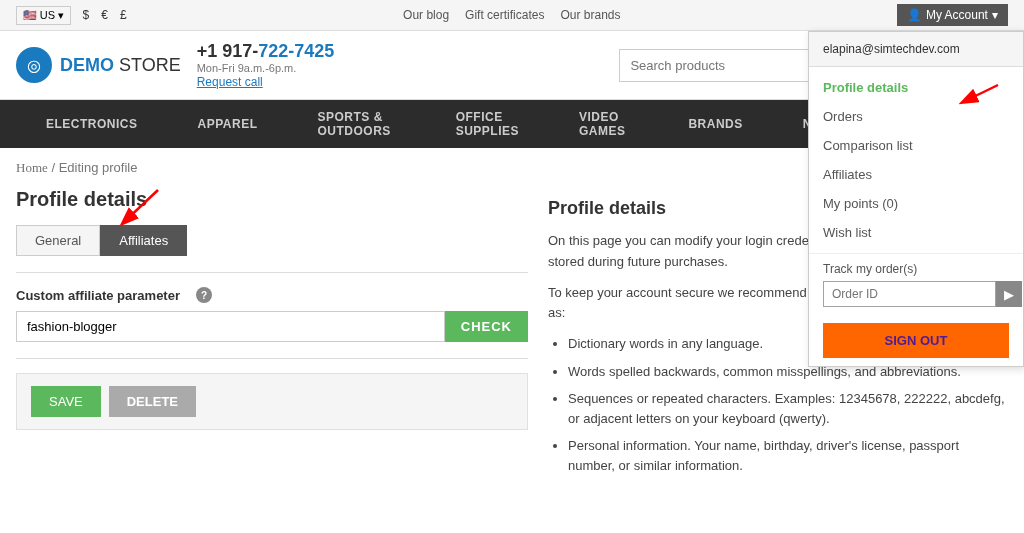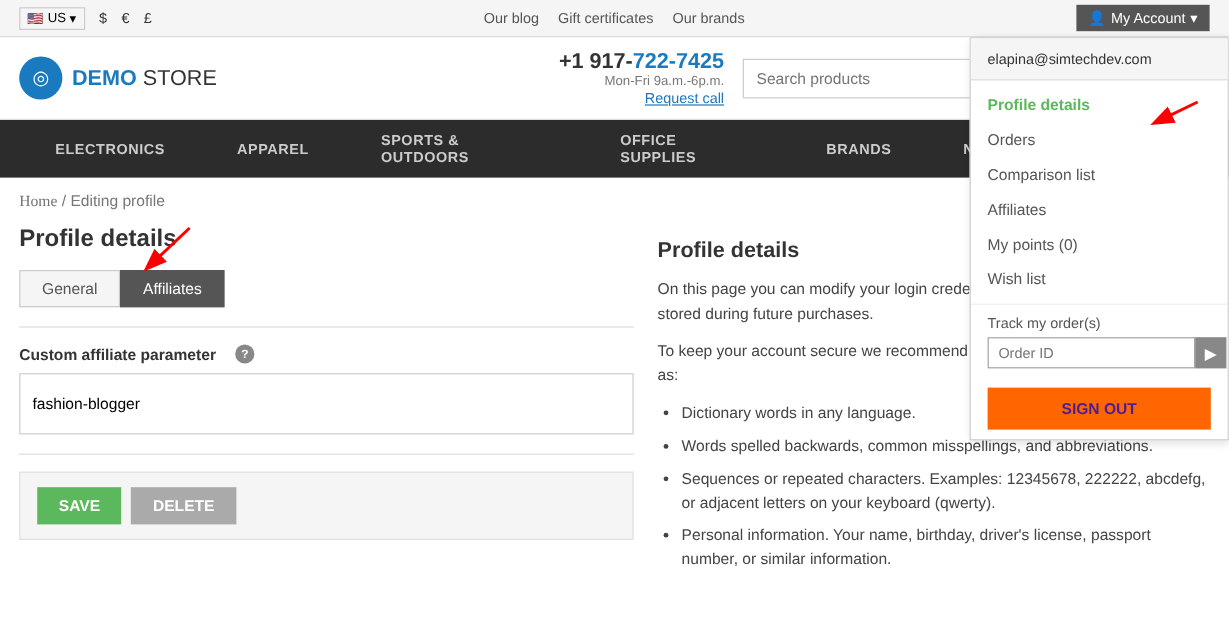--- a/index.html
+++ b/index.html
@@ -33,21 +33,21 @@
       border-bottom: 1px solid #ddd;
       gap: 16px;
       position: relative;
     }
     .logo { display: flex; align-items: center; gap: 8px; min-width: 160px; }
     .logo-icon {
       width: 36px; height: 36px; background: #1a7abf; border-radius: 50%; display: flex; align-items: center; justify-content: center; color: white; font-size: 16px;
     }
     .logo-text { font-size: 18px; color: #333; }
     .logo-text strong { color: #1a7abf; font-weight: 900; }
-    .contact-info { flex: 1; text-align: right; }
+    .contact-info { flex: 1; }
     .phone { font-size: 18px; font-weight: bold; color: #333; }
     .phone span { color: #1a7abf; }
     .hours { font-size: 11px; color: #777; }
     .request-call { color: #1a7abf; font-size: 12px; cursor: pointer; }
     .search-area { display: flex; align-items: center; flex: 1; max-width: 300px; }
     .search-input {
       border: 1px solid #ccc; padding: 8px 10px; flex: 1; font-size: 13px; outline: none;
     }
     .search-btn {
       background: #f60; border: none; color: white; padding: 8px 12px; cursor: pointer; font-size: 14px;
@@ -118,36 +118,36 @@
       align-items: center;
       gap: 16px;
     }
     .info-icon {
       width: 16px; height: 16px; background: #888; color: #fff; border-radius: 50%;
       display: inline-flex; align-items: center; justify-content: center; font-size: 10px; cursor: pointer;
     }
 
     .affiliate-input-row { display: flex; gap: 0; margin-bottom: 16px; }
     .affiliate-input {
-      border: 1px solid #ccc; padding: 17px 10px; font-size: 13px; flex: 1; outline: none;
+      border: 1px solid #ccc; padding: 7px 10px; font-size: 13px; flex: 1; outline: none;
     }
     .check-btn {
       background: #5cb85c; color: #fff; border: none; padding: 7px 16px; font-size: 13px; font-weight: bold; cursor: pointer; letter-spacing: 1px;
     }
 
     .form-divider { border: none; border-top: 1px solid #ddd; margin-bottom: 14px; }
     .action-bar {
       background: #f5f5f5;
       padding: 12px 14px;
       display: flex;
       gap: 8px;
       border: 1px solid #e0e0e0;
     }
     .save-btn {
-      background: #5cb85c; color: #fff; border: none; padding: 8px 18px; font-size: 13px; font-weight: bold; cursor: pointer;
+      background: #5cb85c; color: #fff; border: none; padding: 8px 18px; font-size: 13px; font-weight: normal; cursor: pointer;
     }
     .delete-btn {
       background: #aaa; color: #fff; border: none; padding: 8px 18px; font-size: 13px; font-weight: bold; cursor: pointer;
     }
 
     
     .profile-details-title { font-size: 18px; font-weight: bold; margin-bottom: 12px; }
     .profile-details-text { font-size: 13px; color: #444; line-height: 1.6; margin-bottom: 10px; }
     .profile-details-list { padding-left: 20px; }
     .profile-details-list li { font-size: 13px; color: #444; margin-bottom: 8px; line-height: 1.5; }
@@ -294,20 +294,21 @@
     </div>
     <button class="sign-out-btn">SIGN OUT</button>
   </div>
 </div>
 
 <nav class="nav">
   <a href="#">ELECTRONICS</a>
   <a href="#">APPAREL</a>
   <a href="#">SPORTS &amp; OUTDOORS</a>
   <a href="#">OFFICE SUPPLIES</a>
+  <a href="#">VIDEO GAMES</a>
   <a href="#">BRANDS</a>
   <a href="#">NEWEST</a>
   <a href="#">BESTSELLERS</a>
 </nav>
 
 <div class="breadcrumb">
   <a href="#">Home</a>
   <span>/</span>
   <span>Editing profile</span>
 </div>
@@ -336,20 +337,21 @@
 
     <hr class="form-divider">
 
     <div class="section-label">
       <span>Custom affiliate parameter</span>
       <span class="info-icon">?</span>
     </div>
 
     <div class="affiliate-input-row">
       <input class="affiliate-input" type="text" value="fashion-blogger" style="">
+      <button class="check-btn">CHECK</button>
     </div>
 
     <hr class="form-divider">
 
     <div class="action-bar">
       <button class="save-btn">SAVE</button>
       <button class="delete-btn">DELETE</button>
     </div>
   </div>
 

